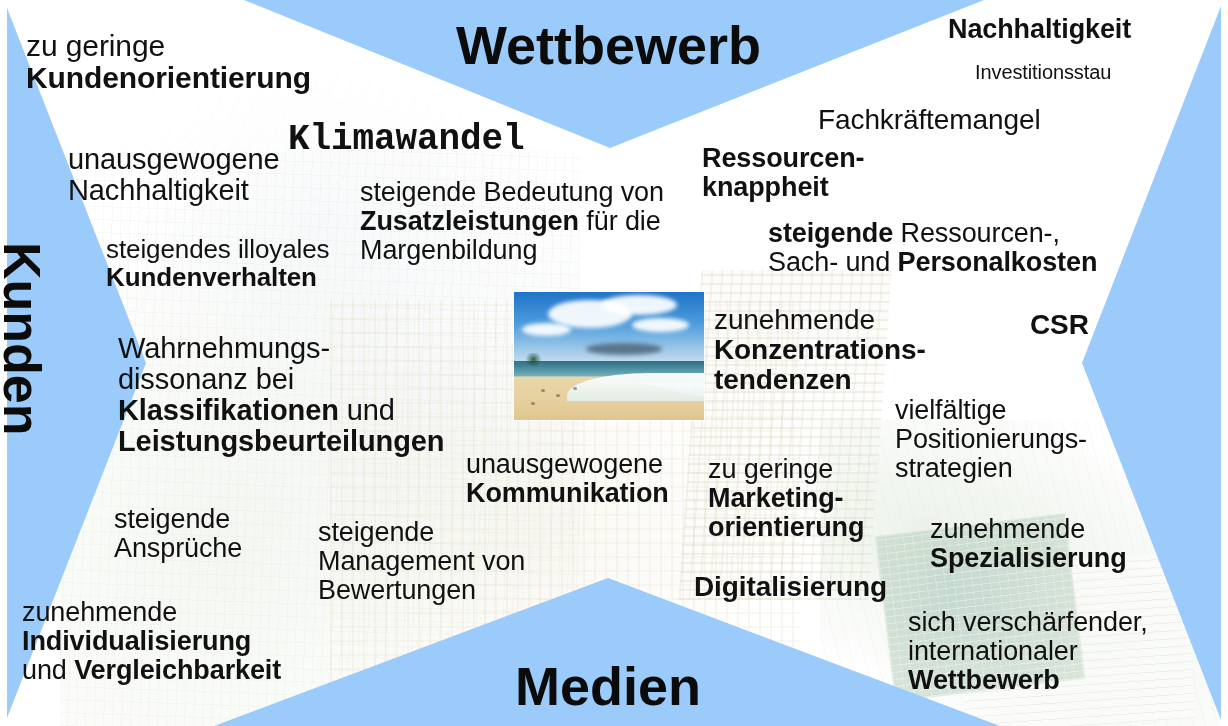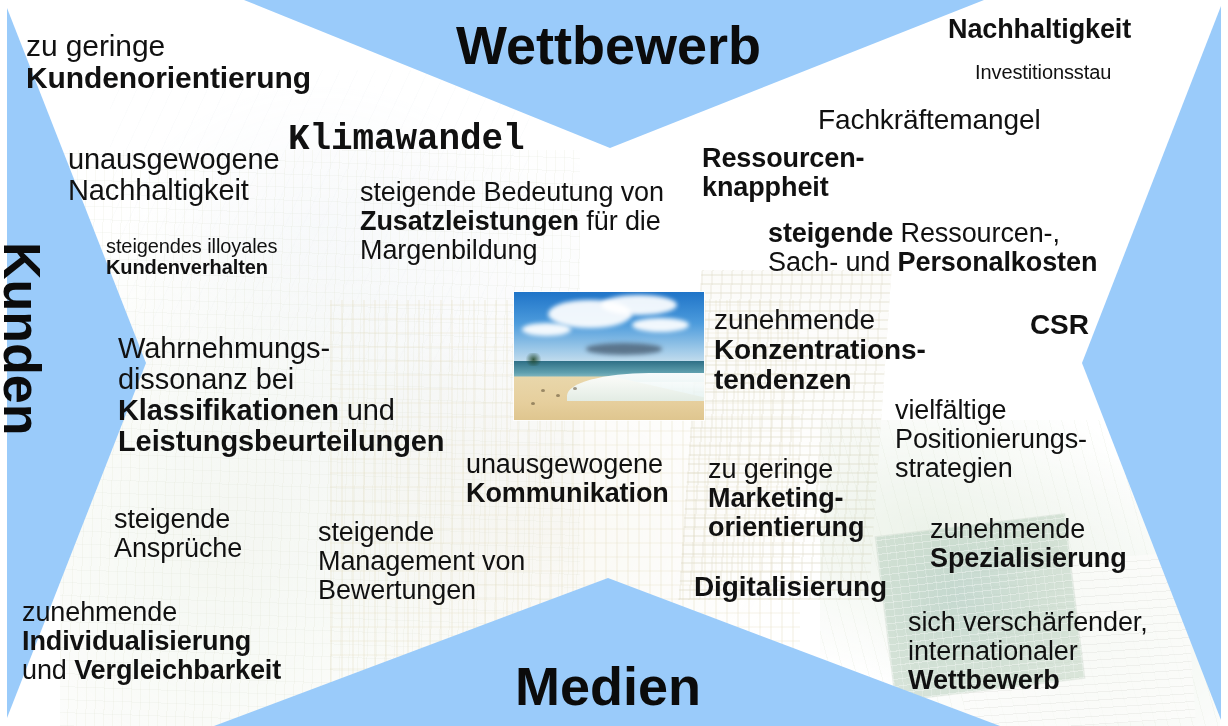--- a/index.html
+++ b/index.html
@@ -216,21 +216,21 @@
 
   <div class="w ctr" style="left:68px;top:144px;width:250px;font-size:29px;">
     <div><span class="n">unausgewogene</span></div>
     <div><span class="n">Nachhaltigkeit</span></div>
   </div>
 
   <div class="w" style="left:288px;top:121px;font-size:36px;font-family:Liberation Mono, monospace;">
     <b>Klimawandel</b>
   </div>
 
-  <div class="w ctr" style="left:106px;top:236px;width:270px;font-size:20px;">
+  <div class="w ctr" style="left:106px;top:236px;width:270px;font-size:26px;">
     <div><span class="n">steigendes illoyales</span></div>
     <div><b>Kundenverhalten</b></div>
   </div>
 
   <div class="w ctr" style="left:360px;top:178px;width:330px;font-size:27px;">
     <div><span class="n">steigende Bedeutung von</span></div>
     <div><b>Zusatzleistungen</b><span class="n"> für die</span></div>
     <div><span class="n">Margenbildung</span></div>
   </div>
 

